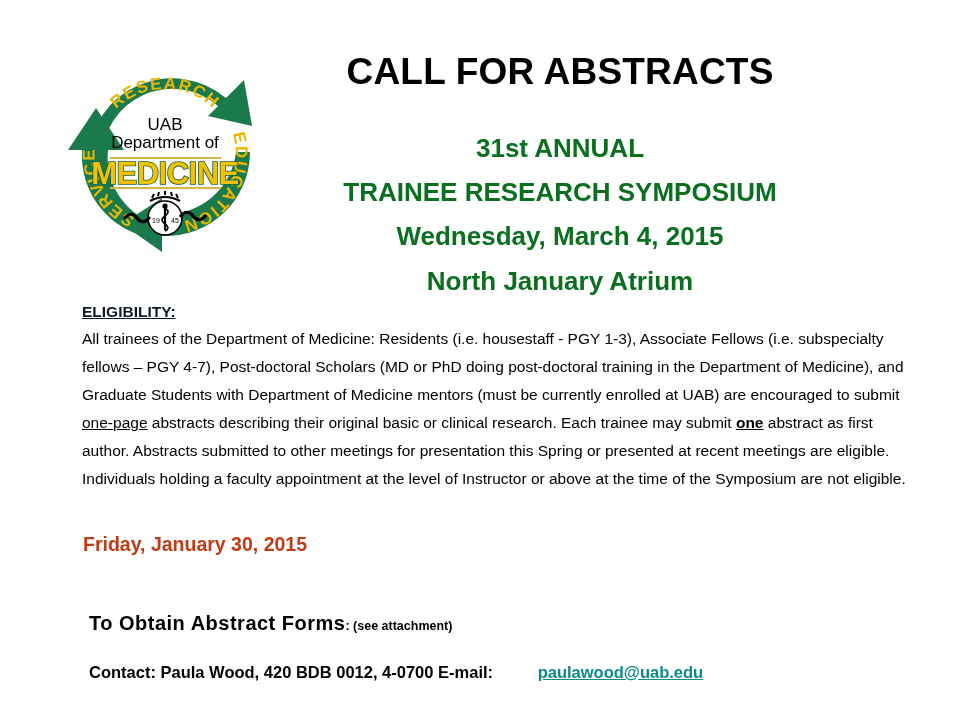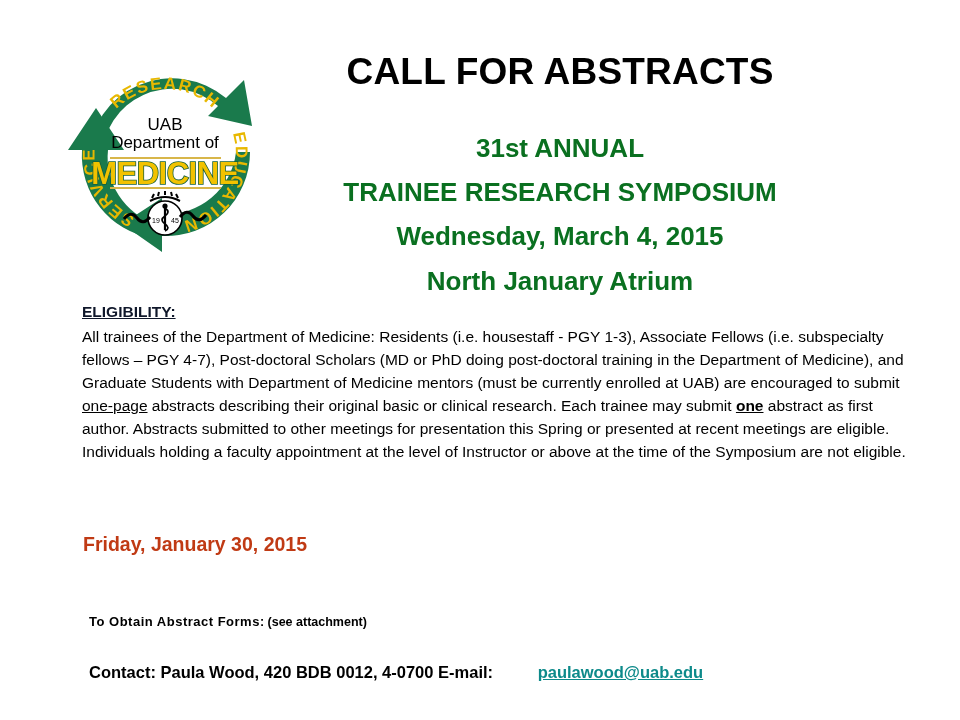--- a/index.html
+++ b/index.html
@@ -70,21 +70,21 @@
     font-weight: bold;
     text-decoration: underline;
     color: #0f172a;
   }
   .elig-body {
     position: absolute;
     left: 82px;
     top: 325px;
     width: 830px;
     font-size: 15.5px;
-    line-height: 23px;
+    line-height: 28px;
     color: #000000;
     text-align: left;
   }
   .u  { text-decoration: underline; }
   .bu { font-weight: bold; text-decoration: underline; }
 
   
   .deadline {
     position: absolute;
     left: 83px;
@@ -97,21 +97,21 @@
   .deadline .line { display: block; white-space: nowrap; }
 
   
   .forms-line {
     position: absolute;
     left: 89px;
     top: 612px;
     white-space: nowrap;
   }
   .forms-line .big {
-    font-size: 13px;
+    font-size: 20px;
     font-weight: bold;
     letter-spacing: 0.5px;
     color: #000000;
   }
   .forms-line .small {
     font-size: 12.5px;
     font-weight: bold;
     color: #000000;
     text-align: right;
   }

